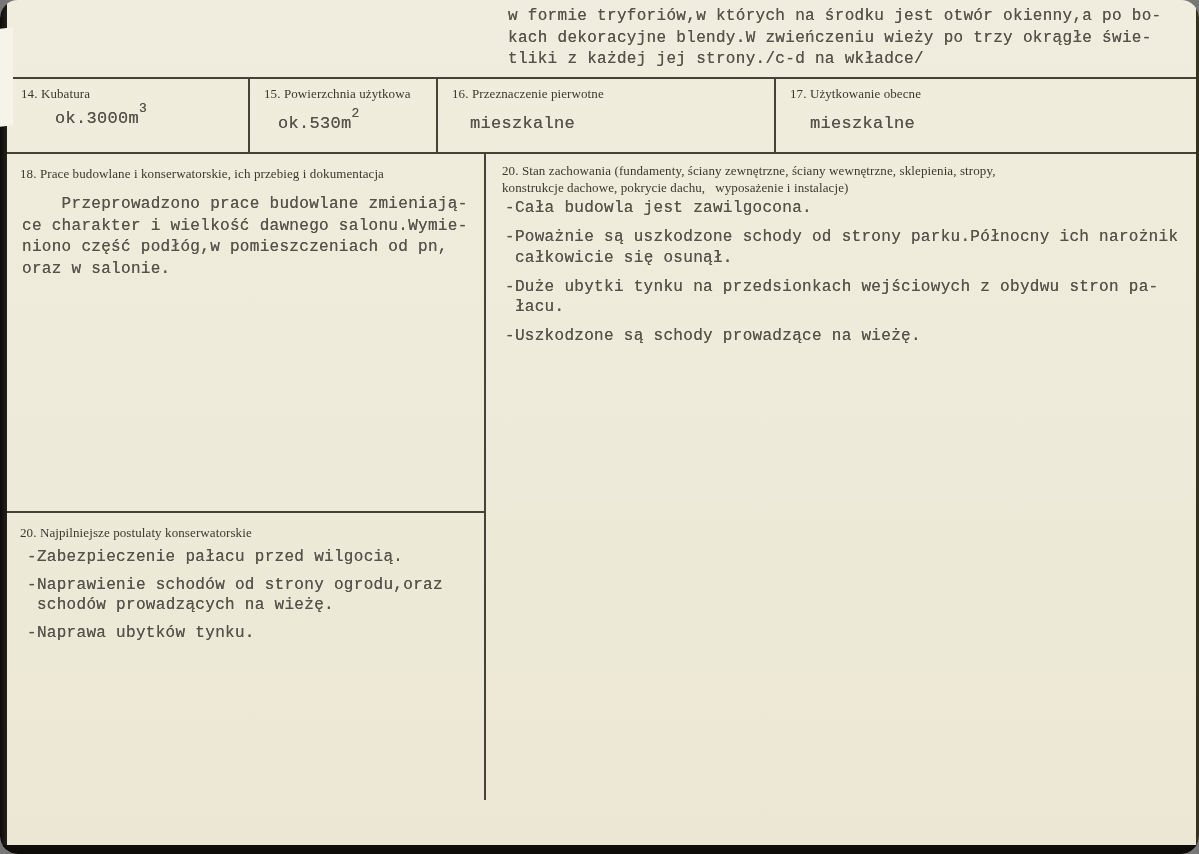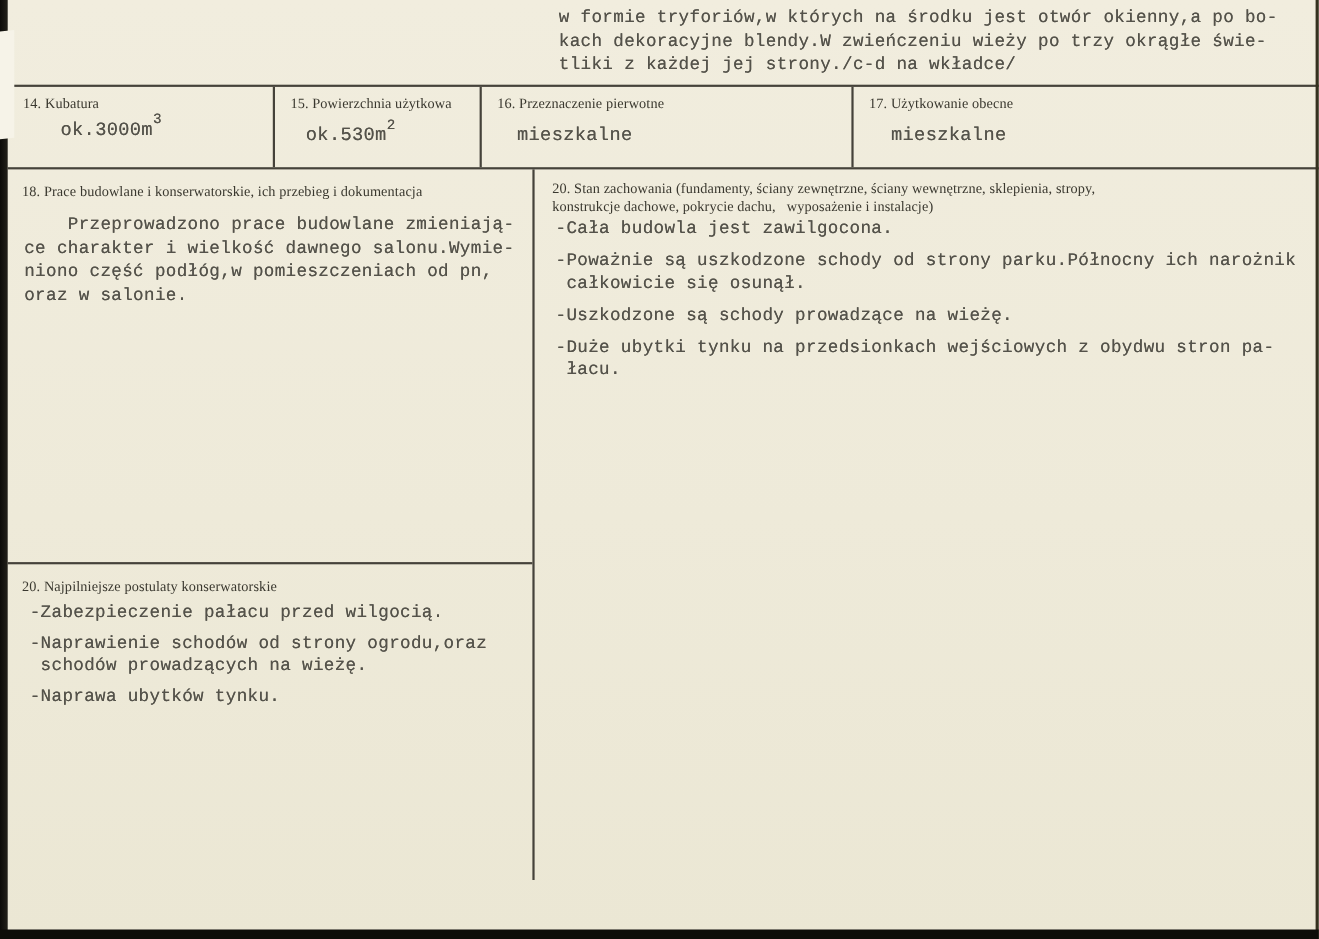--- a/index.html
+++ b/index.html
@@ -5,20 +5,21 @@
   :root{
     --paper:#eeead9; --paper-light:#f1edde; --paper-dark:#ebe7d4;
     --ink-typed:#54524a; --ink-print:#3a382f; --rule:#45423a;
     --edge:#14130e;
   }
   html,body{margin:0;padding:0;background:#777;}
   .page{
     position:relative; width:1199px; height:854px; overflow:hidden;
     background:linear-gradient(180deg, var(--paper-light) 0%, var(--paper) 55%, var(--paper-dark) 100%);
     font-family:"Liberation Mono","DejaVu Sans Mono",monospace;
+    border-radius:18px;
   }
   
   .edge-left{position:absolute;left:0;top:0;width:7px;height:100%;background:linear-gradient(90deg,#0c0b08,#23211a);z-index:5;}
   .edge-right{position:absolute;right:0;top:0;width:3px;height:100%;background:#35311f;z-index:5;}
   .edge-bottom{position:absolute;left:0;bottom:0;width:100%;height:9px;background:#0e0d09;z-index:6;}
   .paper-notch{position:absolute;left:0;top:28px;width:13px;height:98px;background:#f6f3e8;transform:skewY(-6deg);z-index:7;}
 
   
   .typed{
     color:var(--ink-typed);
@@ -121,19 +122,19 @@
       </div>
     </div>
 
     <div class="col-right">
       <div class="plabel">20. Stan zachowania (fundamenty, ściany zewnętrzne, ściany wewnętrzne, sklepienia, stropy,
 konstrukcje dachowe, pokrycie dachu,   wyposażenie i instalacje)</div>
       <div class="items">
           <div class="item typed">-Cała budowla jest zawilgocona.</div>
           <div class="item typed">-Poważnie są uszkodzone schody od strony parku.Północny ich narożnik
  całkowicie się osunął.</div>
-          <div class="item typed">-Uszkodzone są schody prowadzące na wieżę.</div>
           <div class="item typed">-Duże ubytki tynku na przedsionkach wejściowych z obydwu stron pa-
  łacu.</div>
+          <div class="item typed">-Uszkodzone są schody prowadzące na wieżę.</div>
         </div>
     </div>
   </div>
 </div>
 
 </body></html>

